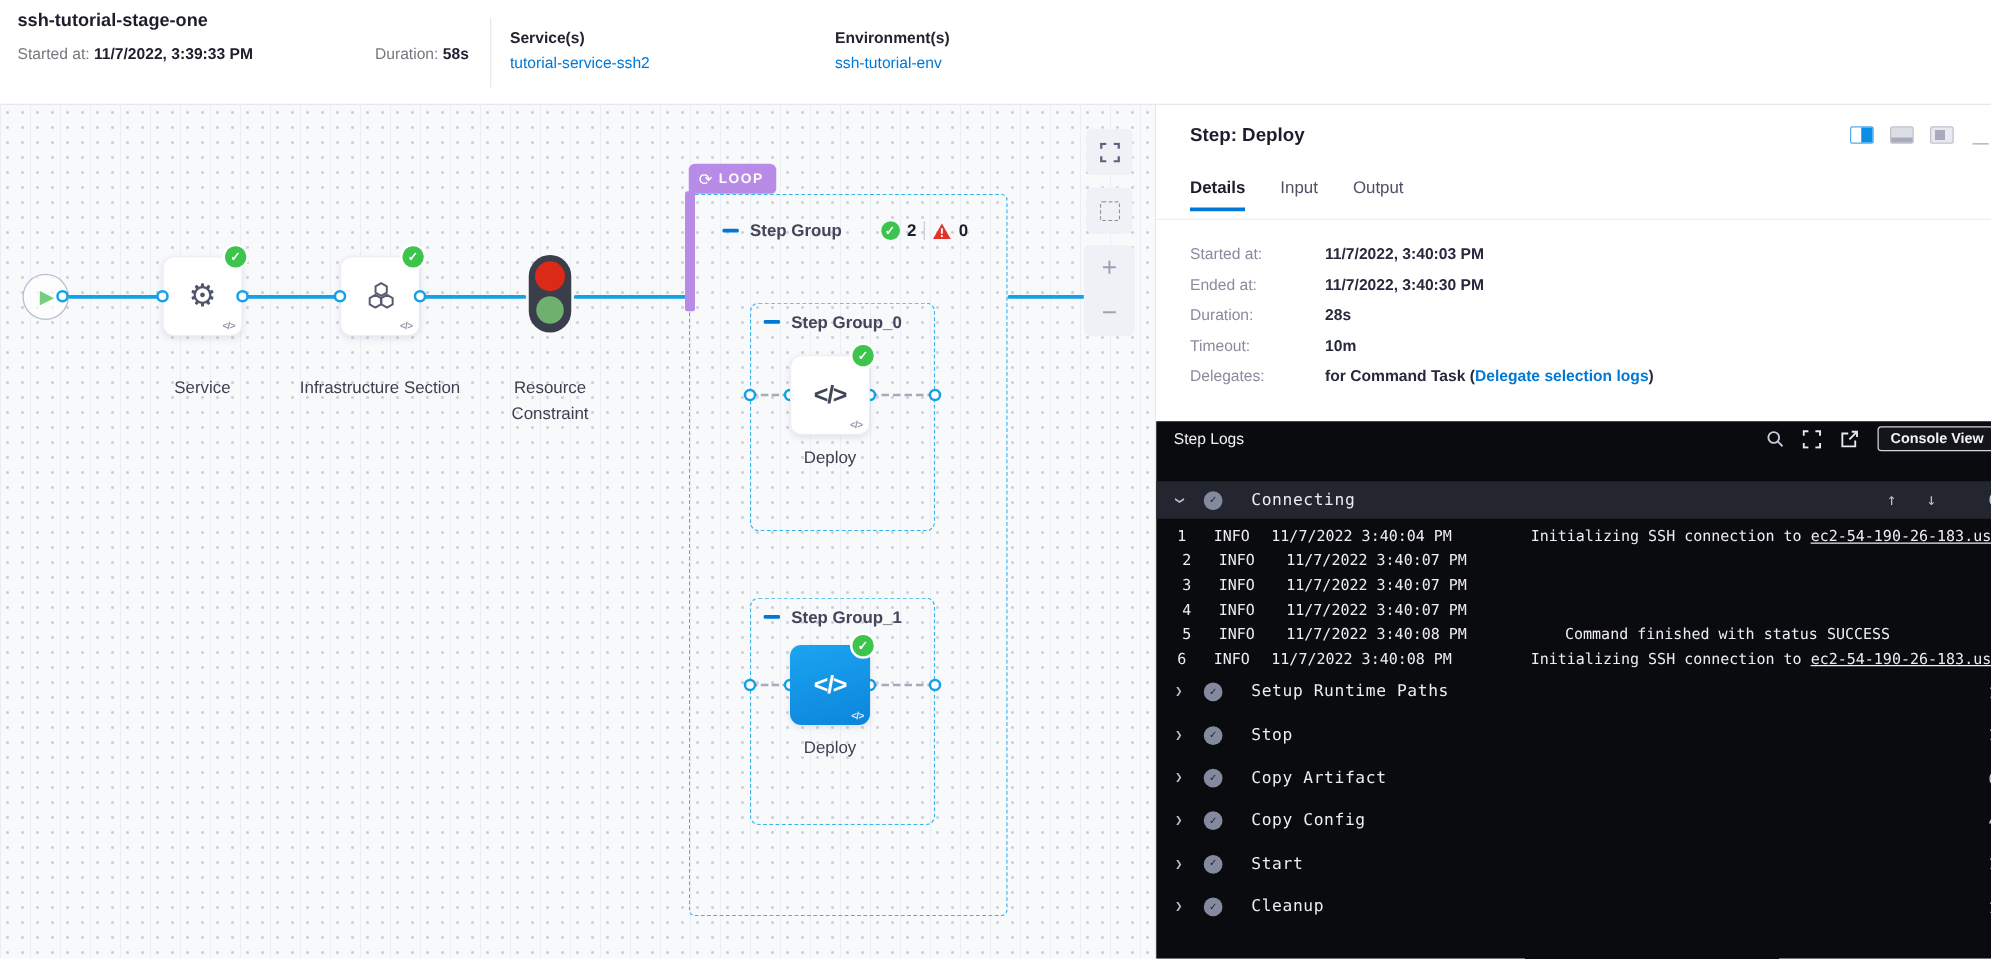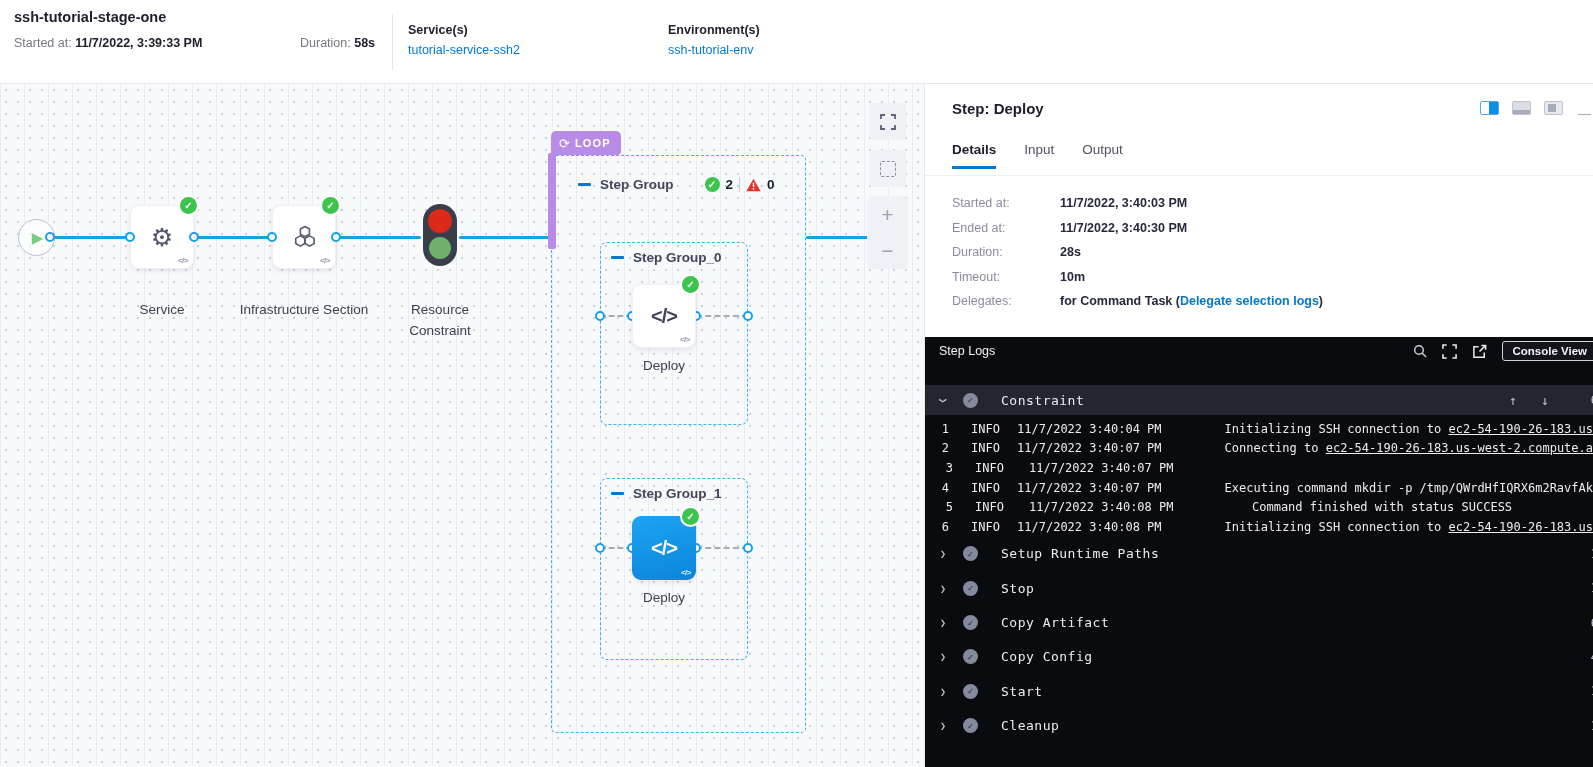--- a/index.html
+++ b/index.html
@@ -371,51 +371,49 @@
           </span>
           <div class="console-btn">Console View</div>
         </div>
       </div>
 
       <div class="init-row">
         <span class="chev chev-down">❯</span>
         <span class="log-check">
             <span>✓</span>
           </span>
-        <span class="sec-name">Constraint</span>
+        <span class="sec-name">Connecting</span>
         <span class="init-arrows">
           <span>↑</span>
           <span>↓</span>
         </span>
         <span class="right-num">6</span>
       </div>
 
       <div class="log-lines">
         <div class="log-line">
           <span class="ln-num">1</span>
           <span class="ln-level">INFO</span>
           <span class="ln-time">11/7/2022 3:40:04 PM</span>
           <span class="ln-msg"><span>Initializing SSH connection to </span><span class="ln-link">ec2-54-190-26-183.us</span></span>
         </div>
         <div class="log-line">
           <span class="ln-num">2</span>
           <span class="ln-level">INFO</span>
           <span class="ln-time">11/7/2022 3:40:07 PM</span>
-          <span class="ln-msg"><span>Connecting to </span><span class="ln-link">ec2-54-190-26-183.us-west-2.compute.a</span></span>
         </div>
         <div class="log-line">
           <span class="ln-num">3</span>
           <span class="ln-level">INFO</span>
           <span class="ln-time">11/7/2022 3:40:07 PM</span>
         </div>
         <div class="log-line">
           <span class="ln-num">4</span>
           <span class="ln-level">INFO</span>
           <span class="ln-time">11/7/2022 3:40:07 PM</span>
-          <span class="ln-msg"><span>Executing command mkdir -p /tmp/QWrdHfIQRX6m2RavfAk</span></span>
         </div>
         <div class="log-line">
           <span class="ln-num">5</span>
           <span class="ln-level">INFO</span>
           <span class="ln-time">11/7/2022 3:40:08 PM</span>
           <span class="ln-msg"><span>Command finished with status SUCCESS</span></span>
         </div>
         <div class="log-line">
           <span class="ln-num">6</span>
           <span class="ln-level">INFO</span>

